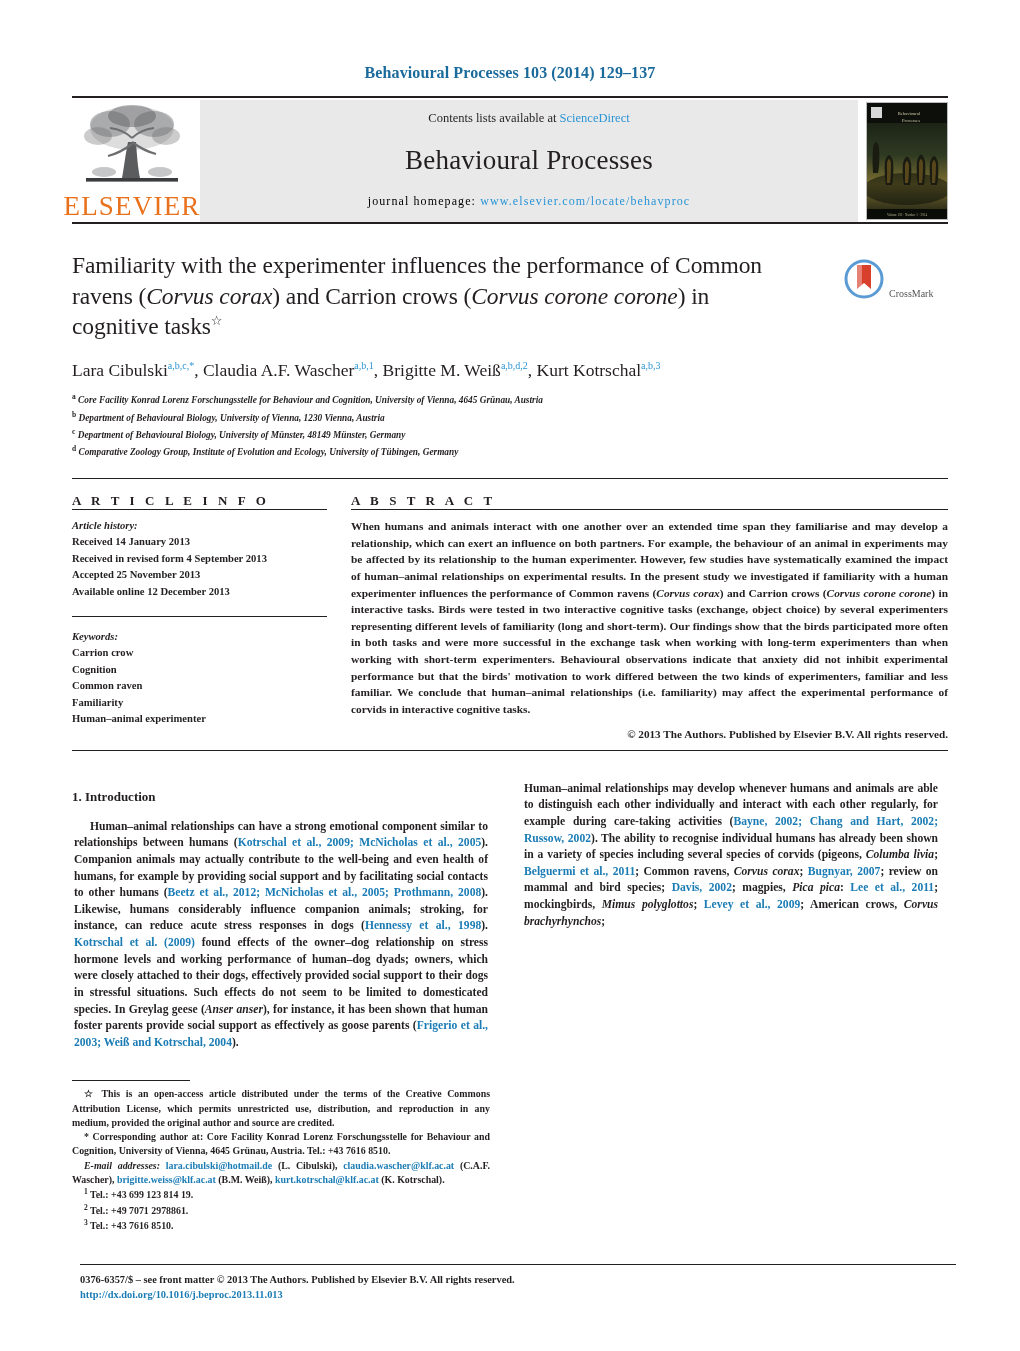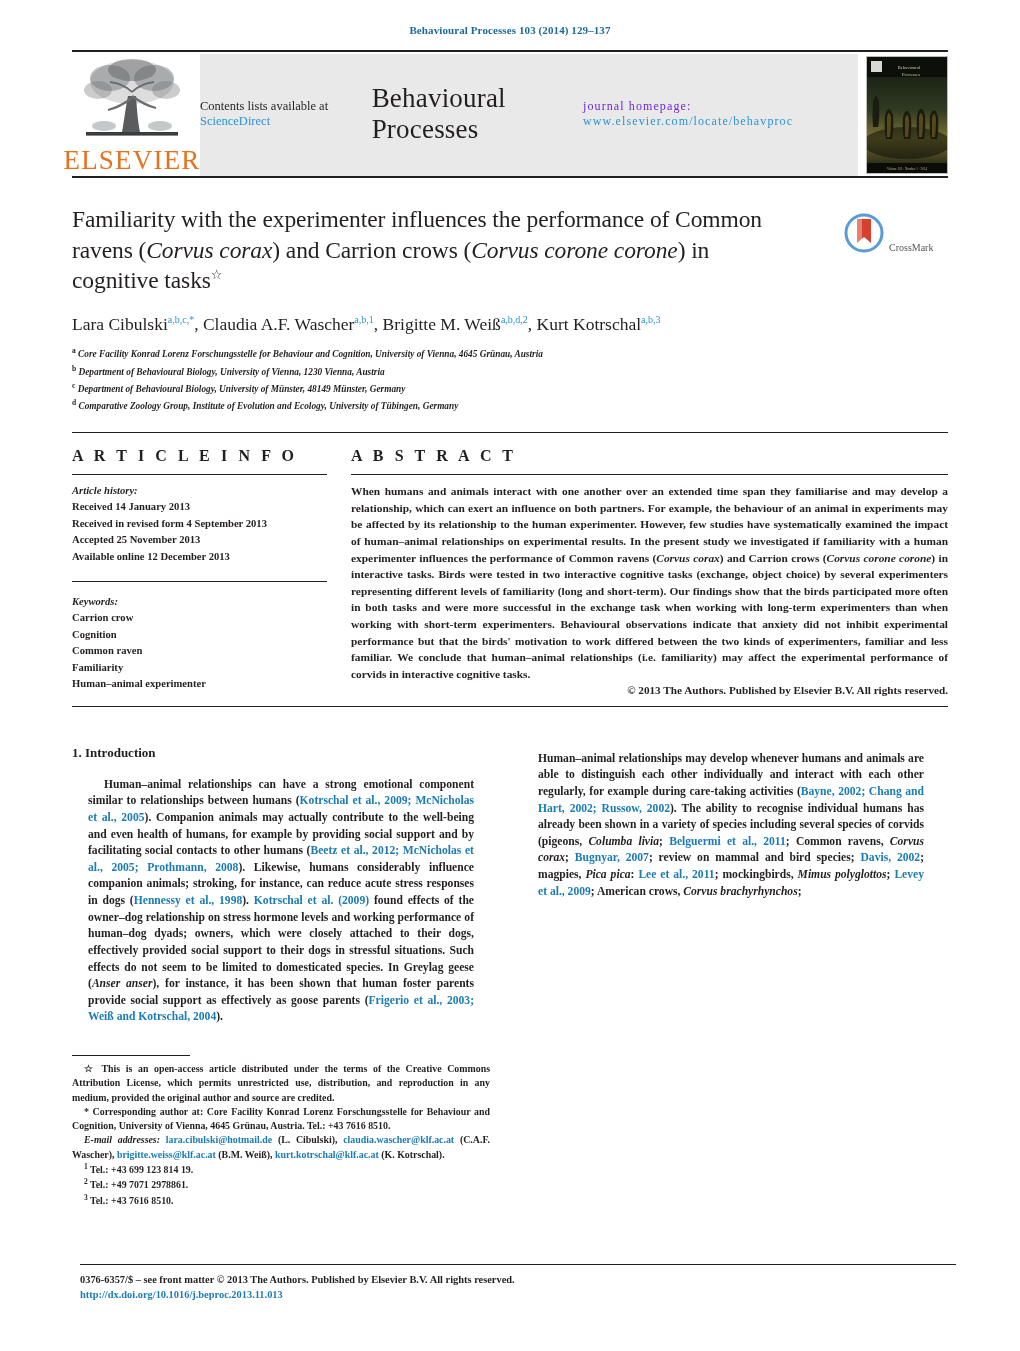--- a/index.html
+++ b/index.html
@@ -10,24 +10,24 @@
     font-family:"Liberation Serif", serif;
     color:#000;
     position:relative;
     overflow:hidden;
   }
   .page { position:relative; width:1020px; height:1351px; padding:0; }
 
   
   .runhead {
     text-align:center;
-    font-size:11px;
+    font-size:16px;
     font-weight:bold;
     color:#1b6a9c;
-    padding-top:24px;
+    padding-top:64px;
     letter-spacing:0.1px;
   }
 
   
   .masthead-wrap { margin:14px 72px 0 72px; }
   .rule-thick { border-top:2.2px solid #231f20; }
   .rule-thin  { border-top:1px solid #231f20; }
 
   .masthead {
     display:flex;
@@ -46,34 +46,34 @@
     font-family:"Liberation Serif", serif;
     font-size:27px;
     letter-spacing:1.2px;
     color:#E9711C;
     line-height:1;
     margin-top:1px;
   }
   .journal-band {
     flex:1 1 auto;
     background:#e9e9e9;
-    display:flex; flex-direction:row;
+    display:flex; flex-direction:column;
     align-items:center; justify-content:space-between;
     padding:11px 0 13px 0;
     margin:0 8px;
   }
   .contents-line { font-size:12.5px; color:#231f20; }
   .sciencedirect { color:#2a94d6; }
   .journal-title {
     font-size:27px;
     color:#231f20;
     letter-spacing:0.2px;
   }
   .homepage-line { font-size:12px; letter-spacing:1.1px; }
-  .homepage-label { color:#6d28d9; }
+  .homepage-label { color:#000000; }
   .homepage-url { color:#2a94d6; }
 
   .cover-thumb {
     width:82px; flex:0 0 82px;
     height:118px;
     align-self:center;
     border:1px solid #bbb;
     position:relative;
     overflow:hidden;
     background:#0b0d0a;
@@ -121,42 +121,41 @@
   .infoabs-wrap { margin:18px 72px 0 72px; }
   .infoabs {
     display:flex;
     padding-top:14px;
     gap:24px;
   }
   .col-info { width:255px; flex:0 0 255px; }
   .col-abs  { flex:1 1 auto; }
 
   .sec-head {
-    font-size:16px;
+    font-size:13px;
     font-weight:bold;
     letter-spacing:3.6px;
     color:#231f20;
-    margin-bottom:9px;
   }
   .hr-sec { border-top:1px solid #231f20; margin:0 0 8px 0; }
 
   .info-group { font-size:10.6px; line-height:1.55; color:#231f20; font-weight:bold;}
   .info-group .lbl { font-style:italic; }
   .kw-block { margin-top:16px; padding-top:12px; border-top:1px solid #231f20; }
 
   .abstract-text {
     font-size:11.4px;
     line-height:1.46;
     text-align:justify;
     color:#231f20;
     font-weight:bold;
   }
   .abstract-text em { font-style:italic; }
   .copyright {
-    margin-top:1px;
+    margin-top:10px;
     text-align:right;
     font-size:11.2px;
     font-weight:bold;
     color:#231f20;
   }
 
   
   .bodywrap { margin:14px 72px 0 72px; padding-top:14px; }
   .cols { display:flex; gap:32px; }
   .col { width:418px; flex:0 0 418px; }
@@ -164,21 +163,21 @@
   h2.section {
     font-size:13px;
     font-weight:bold;
     margin:10px 0 14px 0;
     color:#231f20;
   }
   p.body {
     font-size:11.6px;
     line-height:1.435;
     text-align:justify;
-    margin:16px;
+    margin:2px;
     text-indent:16px;
     color:#231f20;
     font-weight:bold;
   }
   p.body.nofirst { text-indent:0; }
   p.body em { font-style:italic; }
   a.ref { color:#1b7cb5; text-decoration:none; }
 
   
   .footnotes { margin-top:22px; padding-top:7px; position:relative; }

